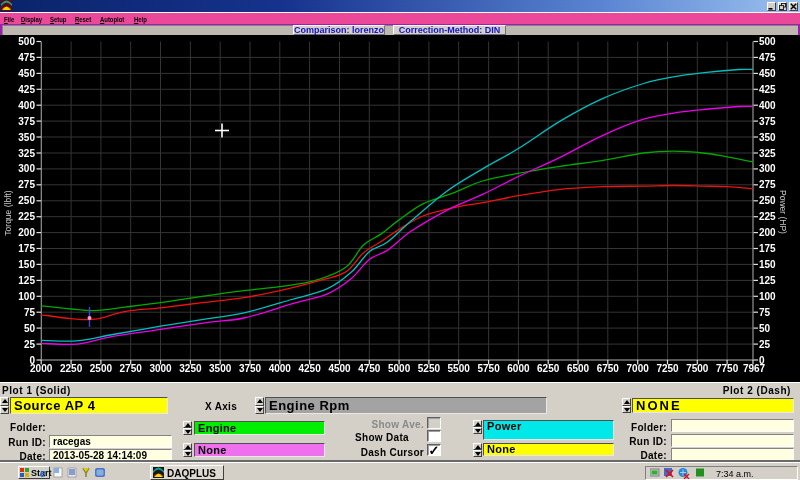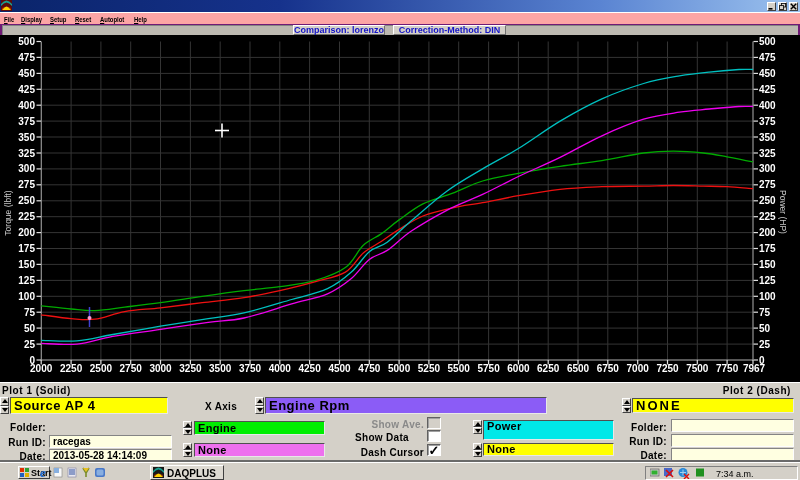--- a/index.html
+++ b/index.html
@@ -1,23 +1,23 @@
 <!DOCTYPE html>
 <html><head><meta charset="utf-8"><style>
 * { margin:0; padding:0; box-sizing:border-box; }
 html,body { width:800px; height:480px; overflow:hidden; font-family:"Liberation Sans",sans-serif; }
 #scr { position:relative; width:800px; height:480px; background:#d4d0c8; }
 .abs { position:absolute; }
 #title { left:0; top:0; width:800px; height:12px; background:linear-gradient(90deg,#0a246a 0%,#16328c 35%,#5a84d2 75%,#9cc2ee 100%); }
 #title .txt { position:absolute; left:14px; top:1px; color:#fff; font-size:9px; font-weight:bold; line-height:10px; white-space:nowrap; }
 .tbtn { position:absolute; top:1.5px; width:9px; height:9px; overflow:hidden; padding:1px; background:#d4d0c8; border:1px solid; border-color:#fff #404040 #404040 #fff; color:#000; font-size:8px; font-weight:bold; text-align:center; line-height:8px; }
-#menu { left:0; top:12px; width:800px; height:12px; background:#fca5a5; border-top:1px solid #fff; }
+#menu { left:0; top:12px; width:800px; height:12px; background:#ec4899; border-top:1px solid #fff; }
 #menu span { position:absolute; top:2px; font-size:8px; font-weight:bold; color:#000; line-height:10px; transform:scaleX(0.74); transform-origin:0 0; white-space:nowrap; }
 #menu u { text-decoration:underline; }
-#strip { left:0; top:24px; width:800px; height:11px; background:#701a75; }
+#strip { left:0; top:24px; width:800px; height:11px; background:#a21caf; }
 #strip .inner { position:absolute; left:2px; top:1px; width:796px; height:10px; background:#bdb9b1; border-top:1px solid #848484; border-left:1px solid #848484; }
 .slab { position:absolute; top:1px; height:10px; background:#d4d0c8; border:1px solid; border-color:#fff #707070 #707070 #fff; color:#1414c8; font-weight:bold; font-size:9px; line-height:8px; text-align:center; }
 #chart { left:0; top:35px; width:800px; height:347px; background:#000; }
 .al { font-family:"Liberation Sans",sans-serif; font-size:10px; font-weight:bold; fill:#fff; }
 .at { font-family:"Liberation Sans",sans-serif; font-size:8.5px; fill:#c8c8c8; }
 #panel { left:0; top:382px; width:800px; height:80px; background:#d4d0c8; border-top:1px solid #fff; }
 #panel .lbl { position:absolute; font-size:10px; font-weight:bold; color:#000; white-space:nowrap; letter-spacing:0.3px; }
 .field { position:absolute; background:#ffffe1; border:1px solid; border-color:#848484 #fdfdfd #fdfdfd #848484; font-size:10px; font-weight:bold; color:#000; padding-left:3px; white-space:nowrap; overflow:hidden; }
 .combo { position:absolute; border:1px solid; border-color:#505050 #e8e8e8 #e8e8e8 #505050; font-weight:bold; color:#000; padding-left:3px; white-space:nowrap; overflow:hidden; }
 .spin { position:absolute; width:10px; background:#d4d0c8; }
@@ -280,21 +280,21 @@
         <i class="up"></i>
         <i class="dn"></i>
       </div>
     <div class="combo" style="left:10px;top:14px;width:158px;height:17px;background:#ffff00;font-size:13px;line-height:15px;letter-spacing:0.5px">Source AP 4</div>
 
     <div class="lbl" style="left:205px;top:18px">X Axis</div>
     <div class="spin" style="left:255px;top:14px;height:17px">
         <i class="up"></i>
         <i class="dn"></i>
       </div>
-    <div class="combo" style="left:265px;top:14px;width:282px;height:17px;background:#8b5cf6;font-size:13px;line-height:15px;letter-spacing:0.5px">Engine Rpm</div>
+    <div class="combo" style="left:265px;top:14px;width:282px;height:17px;background:#a3a3a3;font-size:13px;line-height:15px;letter-spacing:0.5px">Engine Rpm</div>
 
     <div class="spin" style="left:622px;top:15px;height:15px">
         <i class="up"></i>
         <i class="dn"></i>
       </div>
     <div class="combo" style="left:632px;top:15px;width:162px;height:15px;background:#ffff00;font-size:13px;line-height:13px;letter-spacing:2px">NONE</div>
 
     <div class="lbl" style="left:8px;top:39px;width:38px;text-align:right;">Folder:</div>
     <div class="lbl" style="left:8px;top:54px;width:38px;text-align:right;">Run ID:</div>
     <div class="field" style="left:49px;top:52px;width:123px;height:13px">racegas</div>

